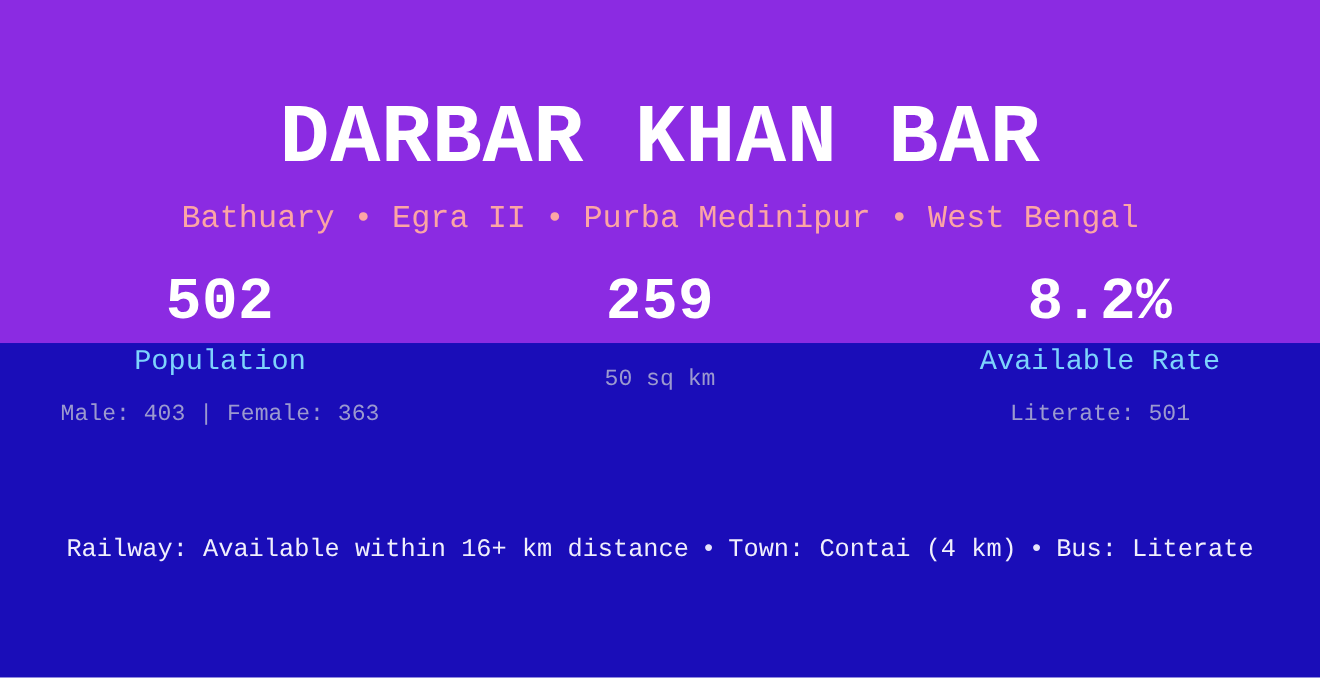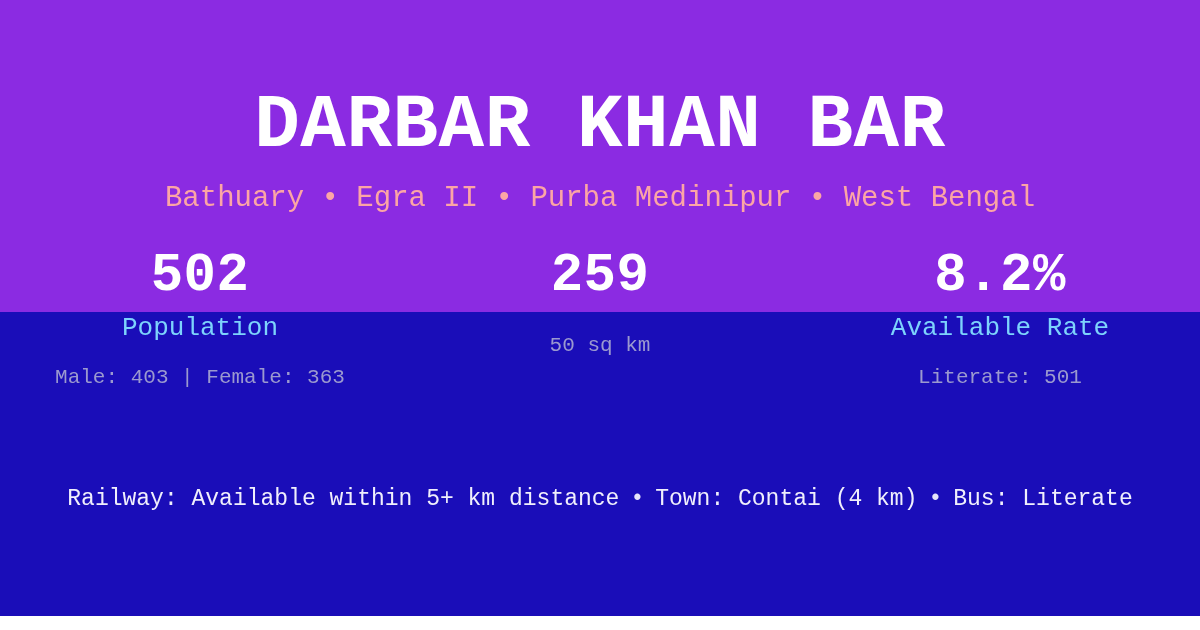--- a/index.html
+++ b/index.html
@@ -204,17 +204,17 @@
 
     <div class="stat-col">
       <span class="stat-value">8.2%</span>
       <span class="stat-label">Available Rate</span>
       <span class="stat-sub">Literate: 501</span>
     </div>
 
   </div>
 
   <div class="infra-line">
-    <span>Railway: Available within 5+ km distance</span><span class="infra-sep">•</span><span>Town: Contai (4 km)</span><span class="infra-sep">•</span><span>Bus: Literate</span>
+    <span>Railway: Available within 16+ km distance</span><span class="infra-sep">•</span><span>Town: Contai (4 km)</span><span class="infra-sep">•</span><span>Bus: Literate</span>
   </div>
 
 
 </div>
 
 </body></html>

